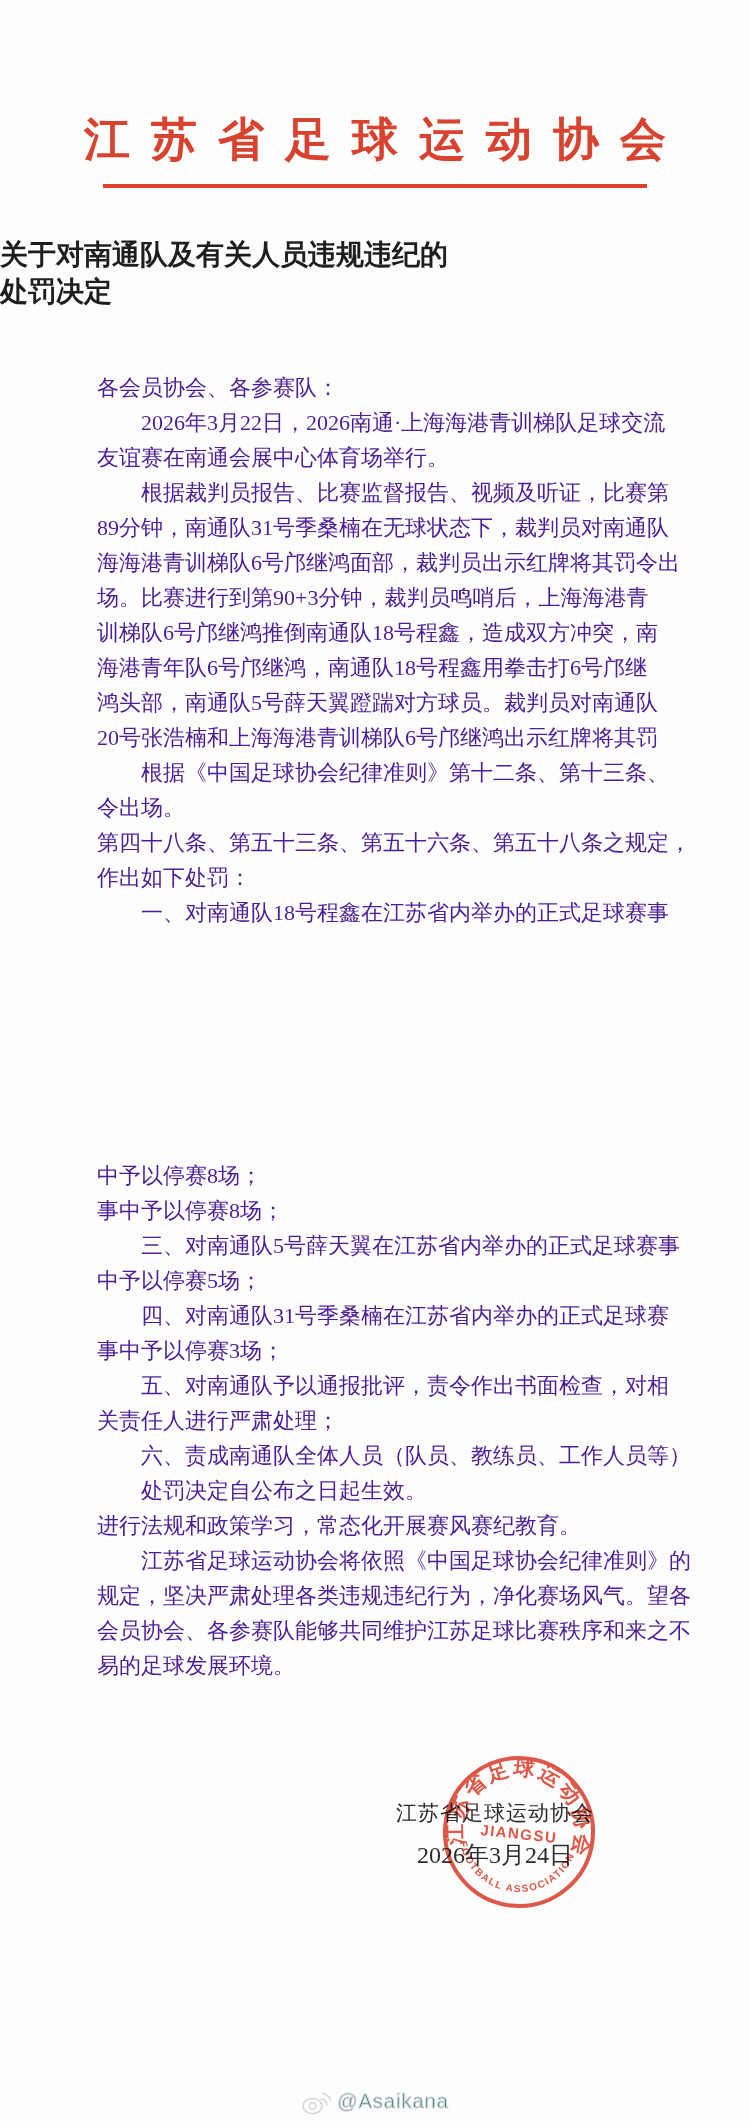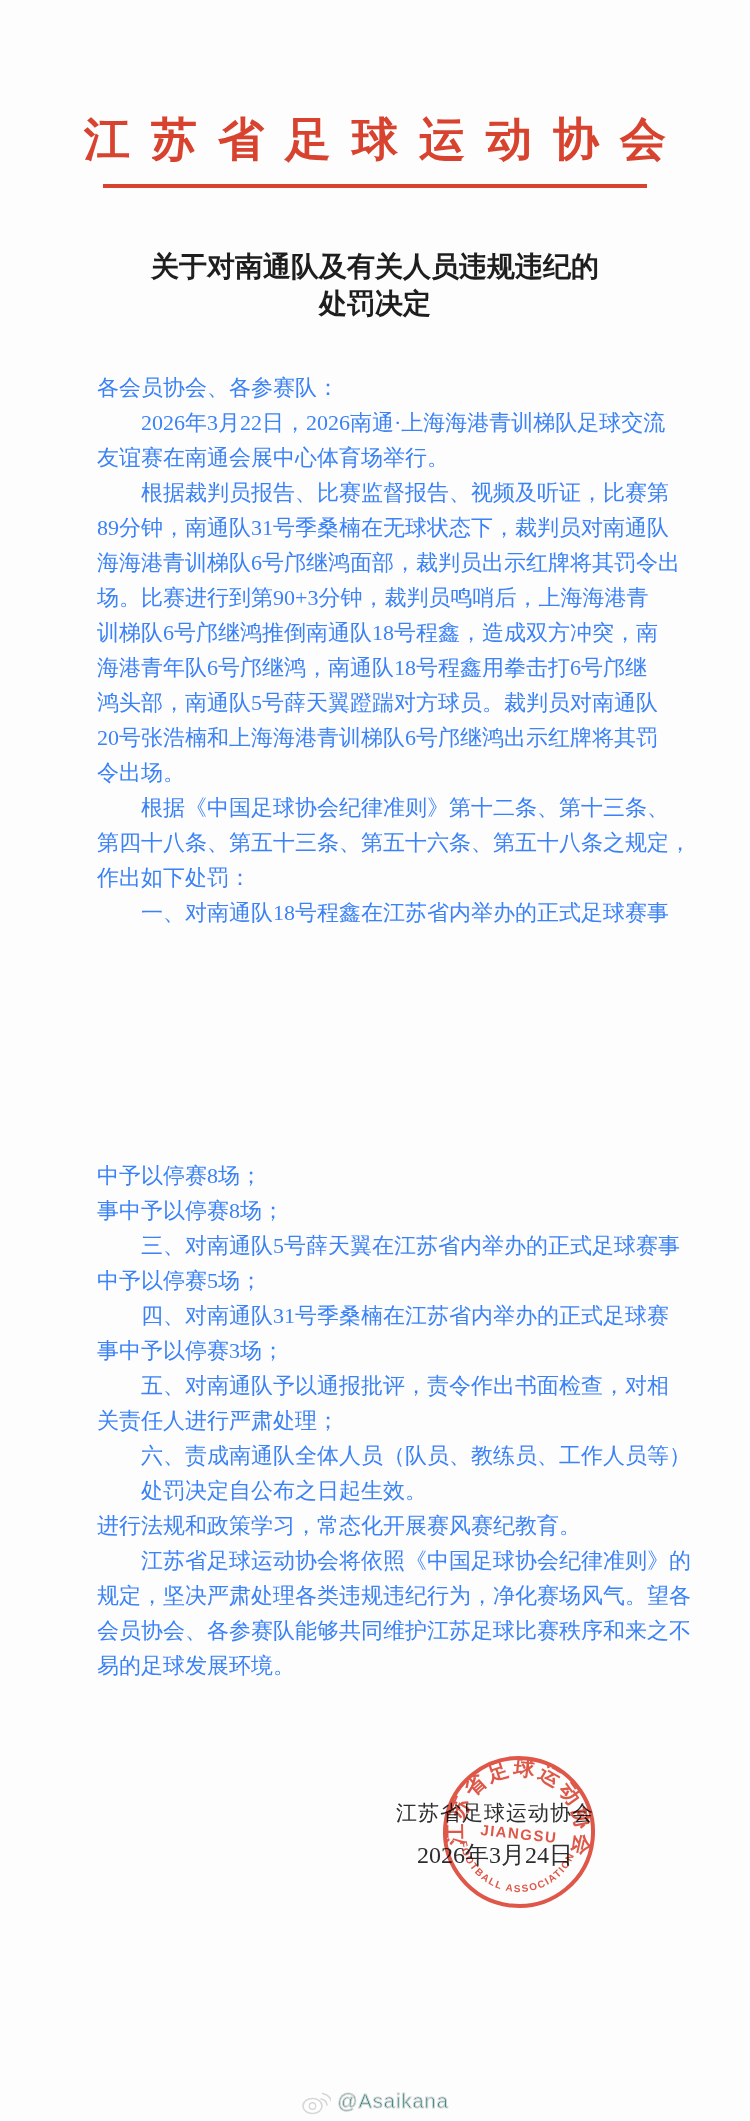--- a/index.html
+++ b/index.html
@@ -19,29 +19,29 @@
     letter-spacing:21px;
     color:#d8432f;
   }
   .divider{
     position:absolute;top:184px;left:103px;
     width:544px;height:4px;
     background:#d8432f;
   }
   
   .doc-title{
-    position:absolute;top:236px;left:0;right:0;margin:12px;
-    text-align:center;
+    position:absolute;top:236px;left:0;right:0;margin:0;
+    text-align:left;
     font-size:28px;line-height:37px;font-weight:bold;
     color:#1e1e1e;
   }
   
   .body-block{
     position:absolute;left:97px;width:552px;
-    color:#3b82f6;
+    color:#4c1d95;
     font-size:22px;
   }
   .block1{top:370px;}
   .block2{top:1158px;}
   .body-block .line{
     height:35px;line-height:35px;
     white-space:nowrap;
   }
   .body-block .line.indent{padding-left:44px;}
   
@@ -104,23 +104,23 @@
 
       <div class="line">训梯队6号邝继鸿推倒南通队18号程鑫，造成双方冲突，南</div>
 
 
       <div class="line">海港青年队6号邝继鸿，南通队18号程鑫用拳击打6号邝继</div>
 
       <div class="line">鸿头部，南通队5号薛天翼蹬踹对方球员。裁判员对南通队</div>
 
       <div class="line">20号张浩楠和上海海港青训梯队6号邝继鸿出示红牌将其罚</div>
 
+      <div class="line indent">根据《中国足球协会纪律准则》第十二条、第十三条、</div>
+
       <div class="line">令出场。</div>
-
-      <div class="line indent">根据《中国足球协会纪律准则》第十二条、第十三条、</div>
 
       <div class="line">第四十八条、第五十三条、第五十六条、第五十八条之规定，</div>
 
       <div class="line">作出如下处罚：</div>
 
       <div class="line indent">一、对南通队18号程鑫在江苏省内举办的正式足球赛事</div>
     </div>
 
   <div class="body-block block2">
 

